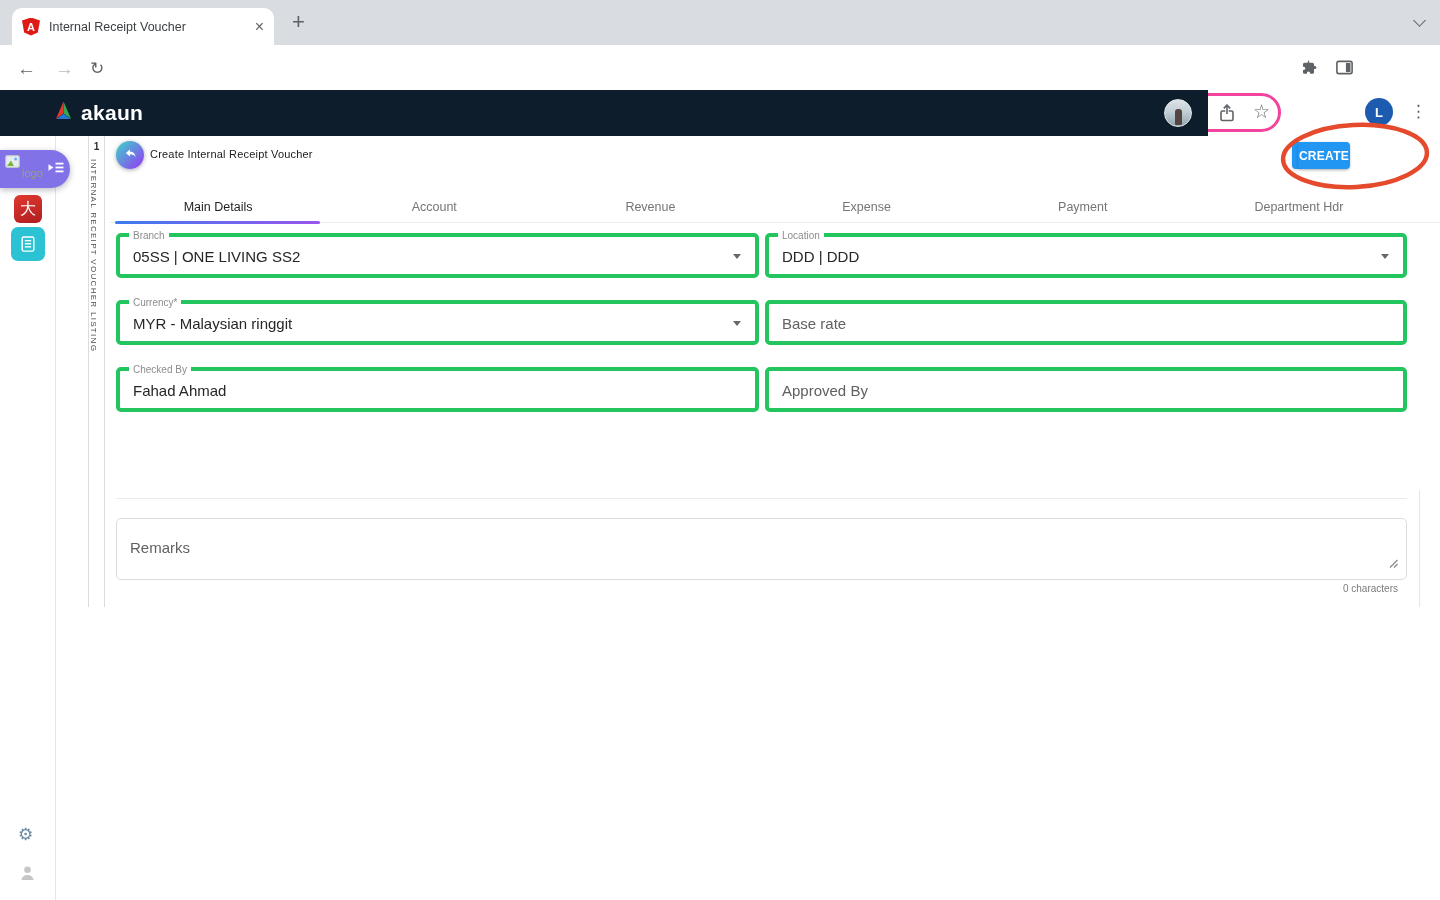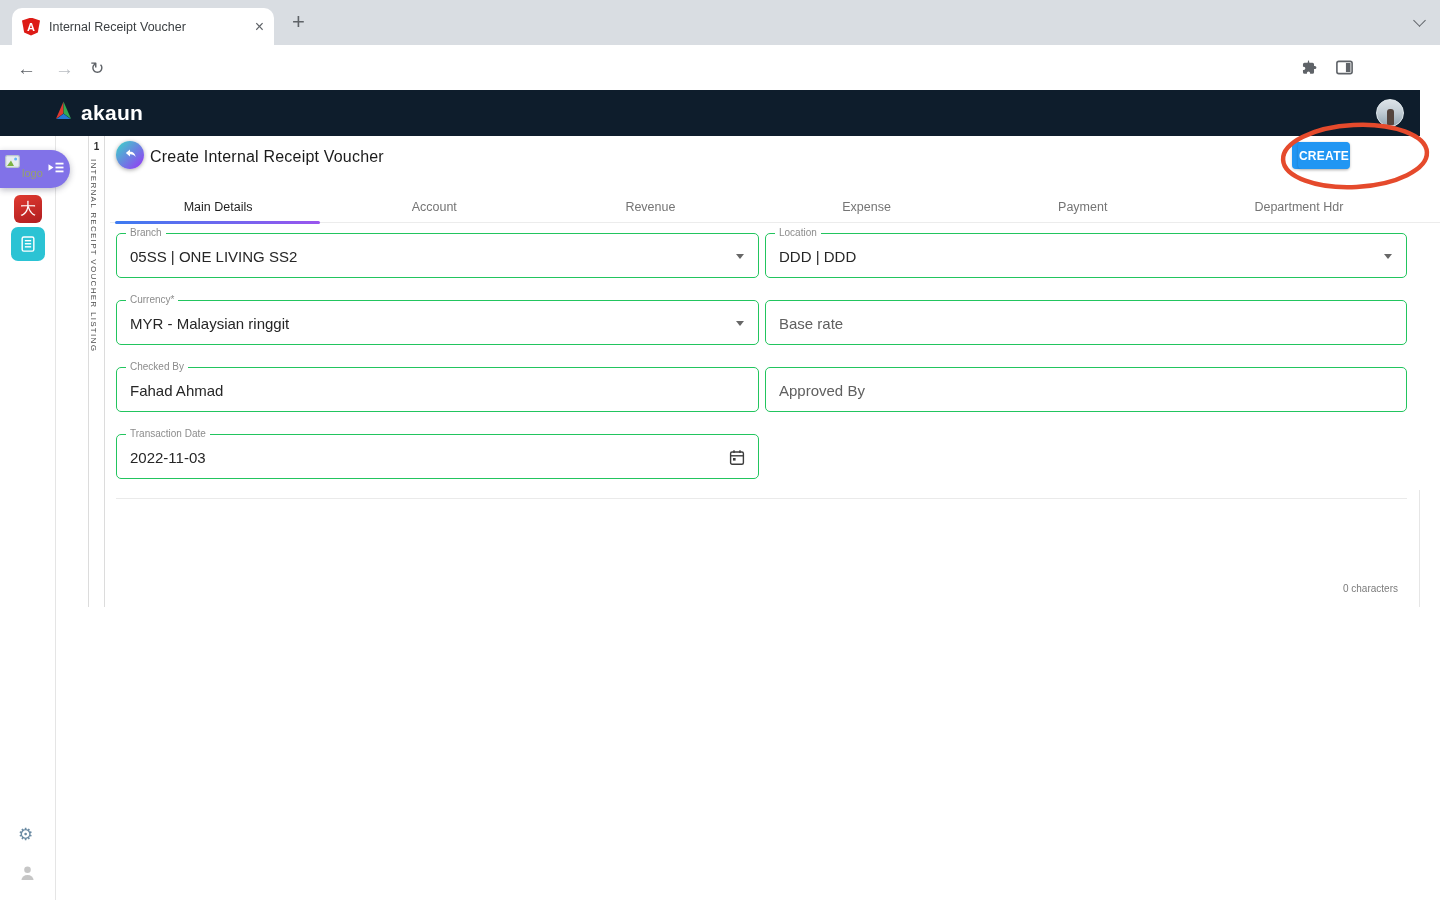--- a/index.html
+++ b/index.html
@@ -37,21 +37,21 @@
   .ic-share { left:1094px; }
   .ic-star { left:1130px; top:4px; font-size:19px; color:#5f6368; }
   .ic-puzzle { position:absolute; left:1299px; top:13px; }
   .ic-panel { position:absolute; left:1335px; top:13px; }
   .chrome-avatar { position:absolute; left:1365px; top:53px; width:28px; height:28px; border-radius:50%;
                    background:#1d5bb0; color:#fff; font-size:13px; font-weight:bold;
                    display:flex; align-items:center; justify-content:center; }
   .ic-dots { position:absolute; left:1410px; top:56px; font-size:17px; color:#5f6368; }
 
   
-  .appbar { position:absolute; left:0; top:90px; width:1420px; height:46px; background:#0e1d2c; z-index:2; }
+  .appbar { position:absolute; left:0; top:90px; width:1208px; height:46px; background:#0e1d2c; z-index:2; }
   .brand { position:absolute; left:52px; top:10px; display:flex; align-items:center; }
   .brand-text { color:#fff; font-size:21px; font-weight:800; letter-spacing:.3px; margin-left:6px; }
   .appbar-avatar { position:absolute; right:16px; top:9px; width:28px; height:28px; border-radius:50%;
                    border:1px solid #dfe7ec; overflow:hidden;
                    background:linear-gradient(180deg,#dde3e8 0%,#c3ced6 45%,#92a5b1 100%); }
   .appbar-avatar i { position:absolute; left:10px; top:9px; width:7px; height:16px;
                      background:#54453e; border-radius:3px 3px 1px 1px; display:block; }
 
   
   .sidebar { position:absolute; left:0; top:136px; width:56px; height:764px; background:#fff;
@@ -75,40 +75,40 @@
             border-left:1px solid #dcdcdc; border-right:1px solid #dcdcdc; text-align:center; }
   .vnum { font-size:10px; color:#2f2f2f; font-weight:600; margin-top:5px; }
   .vlabel { writing-mode:vertical-rl; font-size:8px; color:#4c4c4c; letter-spacing:1.3px;
             margin-top:7px; white-space:nowrap; }
 
   
   .back-btn { position:absolute; left:116px; top:141px; width:28px; height:28px; border-radius:50%;
               background:linear-gradient(135deg,#3ecfca 5%,#8a4cf0 85%);
               display:flex; align-items:center; justify-content:center;
               box-shadow:0 1px 4px rgba(0,0,0,.35); }
-  .page-title { position:absolute; left:150px; top:148px; font-size:16px; color:#1b1b1b;
+  .page-title { position:absolute; left:150px; top:148px; font-size:11px; color:#1b1b1b;
                 font-weight:500; letter-spacing:.2px; }
   .btn { position:absolute; top:142px; height:27px; background:#2196f3; color:#fff; border:none;
          border-radius:4px; font-family:"Liberation Sans", sans-serif; font-size:12px; font-weight:bold;
          letter-spacing:.3px; box-shadow:0 1px 3px rgba(0,0,0,.18); }
   .btn-reset { left:1292px; width:57px; }
   .btn-create { left:1298px; width:52px; }
 
   
   .tabrow { position:absolute; left:110px; top:190px; width:1297px; height:33px;
             display:grid; grid-template-columns:repeat(6,1fr); }
   .tabrow-line { position:absolute; left:110px; top:222px; width:1330px; height:1px; background:#ececec; }
   .mtab { position:relative; display:flex; align-items:center; justify-content:center;
           font-size:12.5px; color:#757575; }
   .mtab.active { color:#1f1f1f; font-weight:500; }
   .mtab.active::after { content:""; position:absolute; left:5px; width:205px; height:3px; bottom:-1px;
           background:linear-gradient(90deg,#3d7bf0,#9a55ee); border-radius:2px; }
 
   
-  .field { position:absolute; height:45px; border:1px solid #22c55e; border-radius:5px; background:#fff; }
+  .field { position:absolute; height:45px; border:4px solid #22c55e; border-radius:5px; background:#fff; }
   .flabel { position:absolute; top:-7px; left:9px; background:#fff; padding:0 4px;
             font-size:10px; color:#8c8c8c; }
   .fvalue { position:absolute; left:13px; top:50%; transform:translateY(-50%);
             font-size:15px; color:#262626; white-space:nowrap; }
   .fplace { color:#606060; }
   .caret { position:absolute; right:14px; top:50%; transform:translateY(-40%);
            width:0; height:0; border-left:4.5px solid transparent;
            border-right:4.5px solid transparent; border-top:5px solid #676767; }
   .cal { position:absolute; right:13px; top:14px; }
   .col-l { left:116px; width:643px; }
@@ -291,36 +291,32 @@
 
   <div class="field col-l row3">
     <span class="flabel">Checked By</span>
     <span class="fvalue">Fahad Ahmad</span>
   </div>
 
   <div class="field col-r row3">
     <span class="fvalue fplace">Approved By</span>
   </div>
 
-  <div class="field col-l row4">
-    <span class="flabel">Transaction Date</span>
-    <span class="fvalue">2022-11-03</span>
-    <span class="cal">
-      <svg width="16" height="17" viewBox="0 0 16 17">
-        <line x1="5" y1="1.2" x2="5" y2="4" stroke="#3c3c3c" stroke-width="1.4"></line>
-        <line x1="11" y1="1.2" x2="11" y2="4" stroke="#3c3c3c" stroke-width="1.4"></line>
-        <rect x="1.6" y="3" width="12.8" height="12.2" rx="1.5" fill="none" stroke="#3c3c3c" stroke-width="1.4"></rect>
-        <line x1="1.6" y1="6.8" x2="14.4" y2="6.8" stroke="#3c3c3c" stroke-width="1.4"></line>
-        <rect x="4" y="9" width="2.6" height="2.6" fill="#3c3c3c"></rect>
-      </svg>
-    </span>
-  </div>
 
   <div class="divider"></div>
 
+  <div class="remarks">
+    <span class="fvalue fplace">Remarks</span>
+    <span class="resize-h">
+      <svg width="11" height="11" viewBox="0 0 11 11">
+        <line x1="2" y1="9.5" x2="9.5" y2="2" stroke="#8a8a8a" stroke-width="1.2"></line>
+        <line x1="6" y1="9.5" x2="9.5" y2="6" stroke="#8a8a8a" stroke-width="1.2"></line>
+      </svg>
+    </span>
+  </div>
   <span class="counter">0 characters</span>
   <span class="panel-edge"></span>
 
   <span class="ellipse-anno">
     <svg width="160" height="82" viewBox="0 0 160 82">
       <ellipse cx="79" cy="40" rx="72" ry="31" fill="none" stroke="#e54a2c" stroke-width="4.5" transform="rotate(-3 79 40)"></ellipse>
     </svg>
   </span>
 
 </div>

